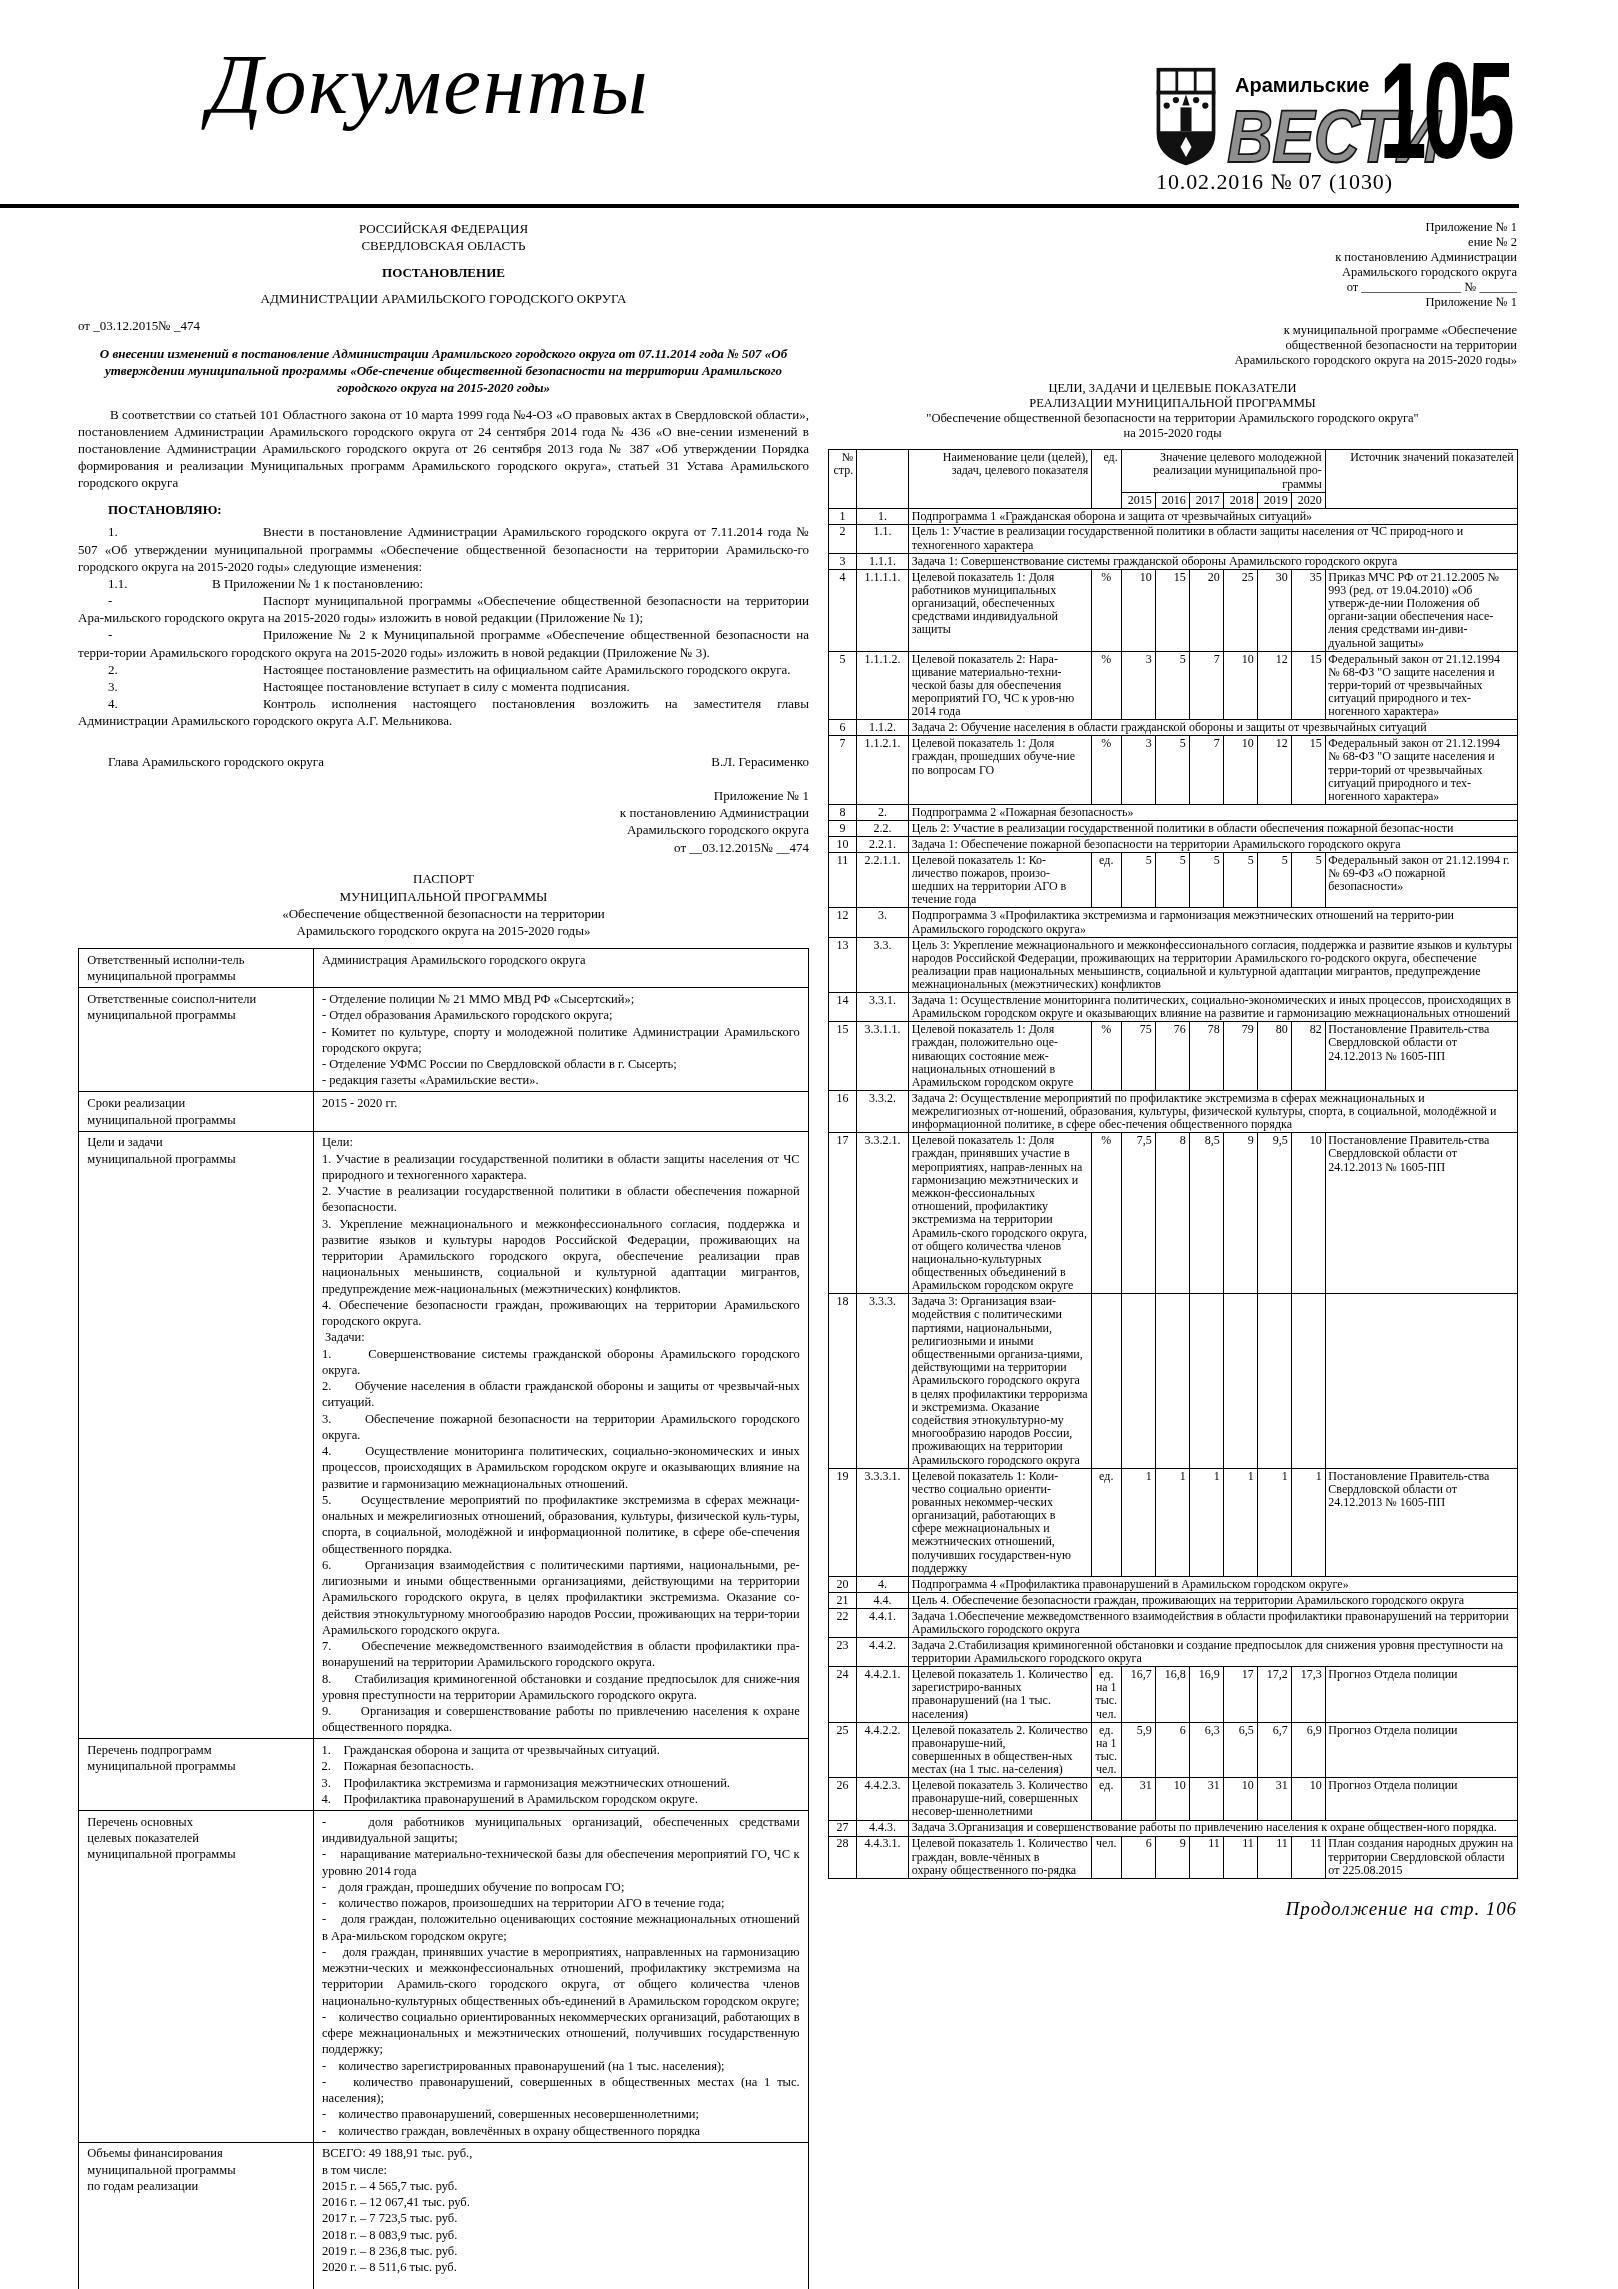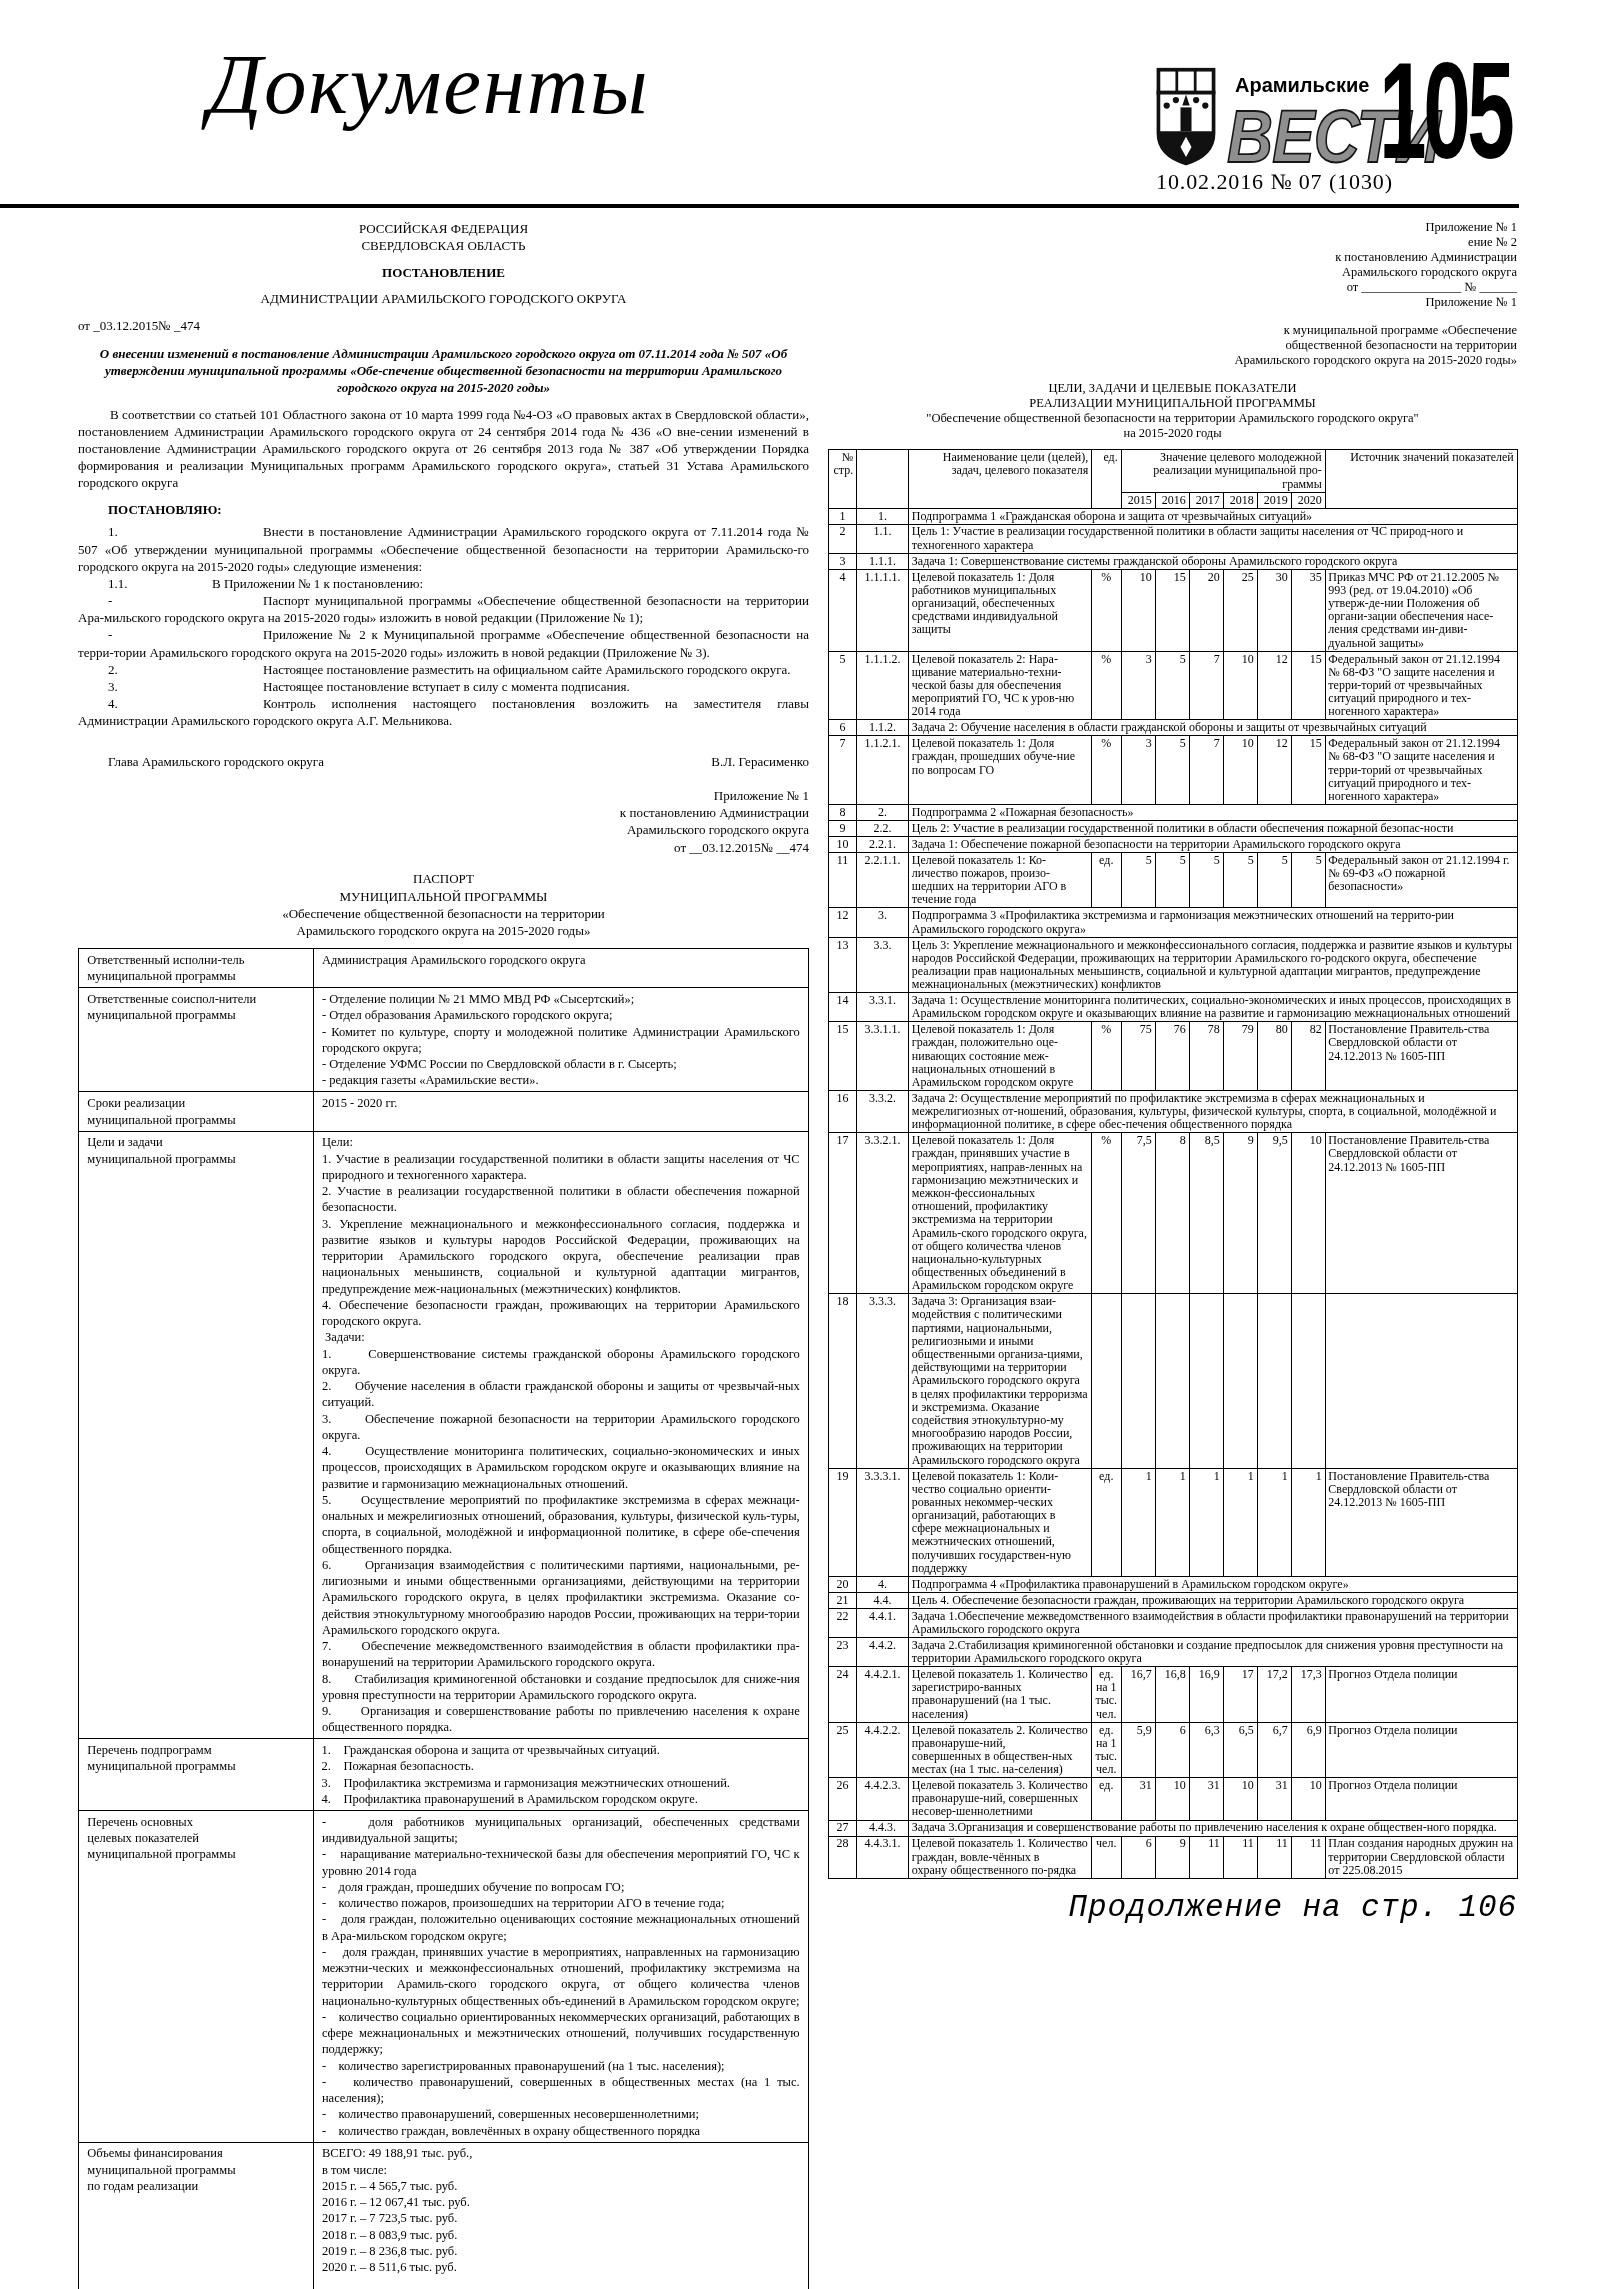--- a/index.html
+++ b/index.html
@@ -45,21 +45,21 @@
   .annex-mid{margin-top:13px;text-align:right;line-height:1.2;}
   .mtable-title{margin-top:13px;text-align:center;line-height:1.2;}
   .mtable{border-collapse:collapse;width:689px;table-layout:fixed;margin-top:8.3px;
         font-size:12px;line-height:1.1;}
   .mtable th,.mtable td{border:1.8px solid #000;padding:0.9px 2.8px;vertical-align:top;font-weight:normal;
         overflow:hidden;}
   .mtable th{text-align:right;vertical-align:top;}
   .mtable td.n,.mtable td.code{text-align:center;}
   .mtable td.val{text-align:right;}
   .mtable td.unit{text-align:center;padding:0.9px 0.9px;}
-  .continuation{margin-top:11px;text-align:right;font-style:italic;font-size:31px;letter-spacing:0.9px;font-family:Liberation Mono, monospace;}
+  .continuation{margin-top:19px;text-align:right;font-style:italic;font-size:19px;letter-spacing:0.9px;}
 </style>
 </head>
 <body>
 
 <div class="page">
 
   <div class="masthead-title">Документы</div>
   <svg class="logo-crest" viewBox="0 0 74 114">
     <rect x="7" y="5" width="60" height="25" fill="#fff" stroke="#111" stroke-width="4"></rect>
     <line x1="27" y1="5" x2="27" y2="30" stroke="#111" stroke-width="3"></line>

